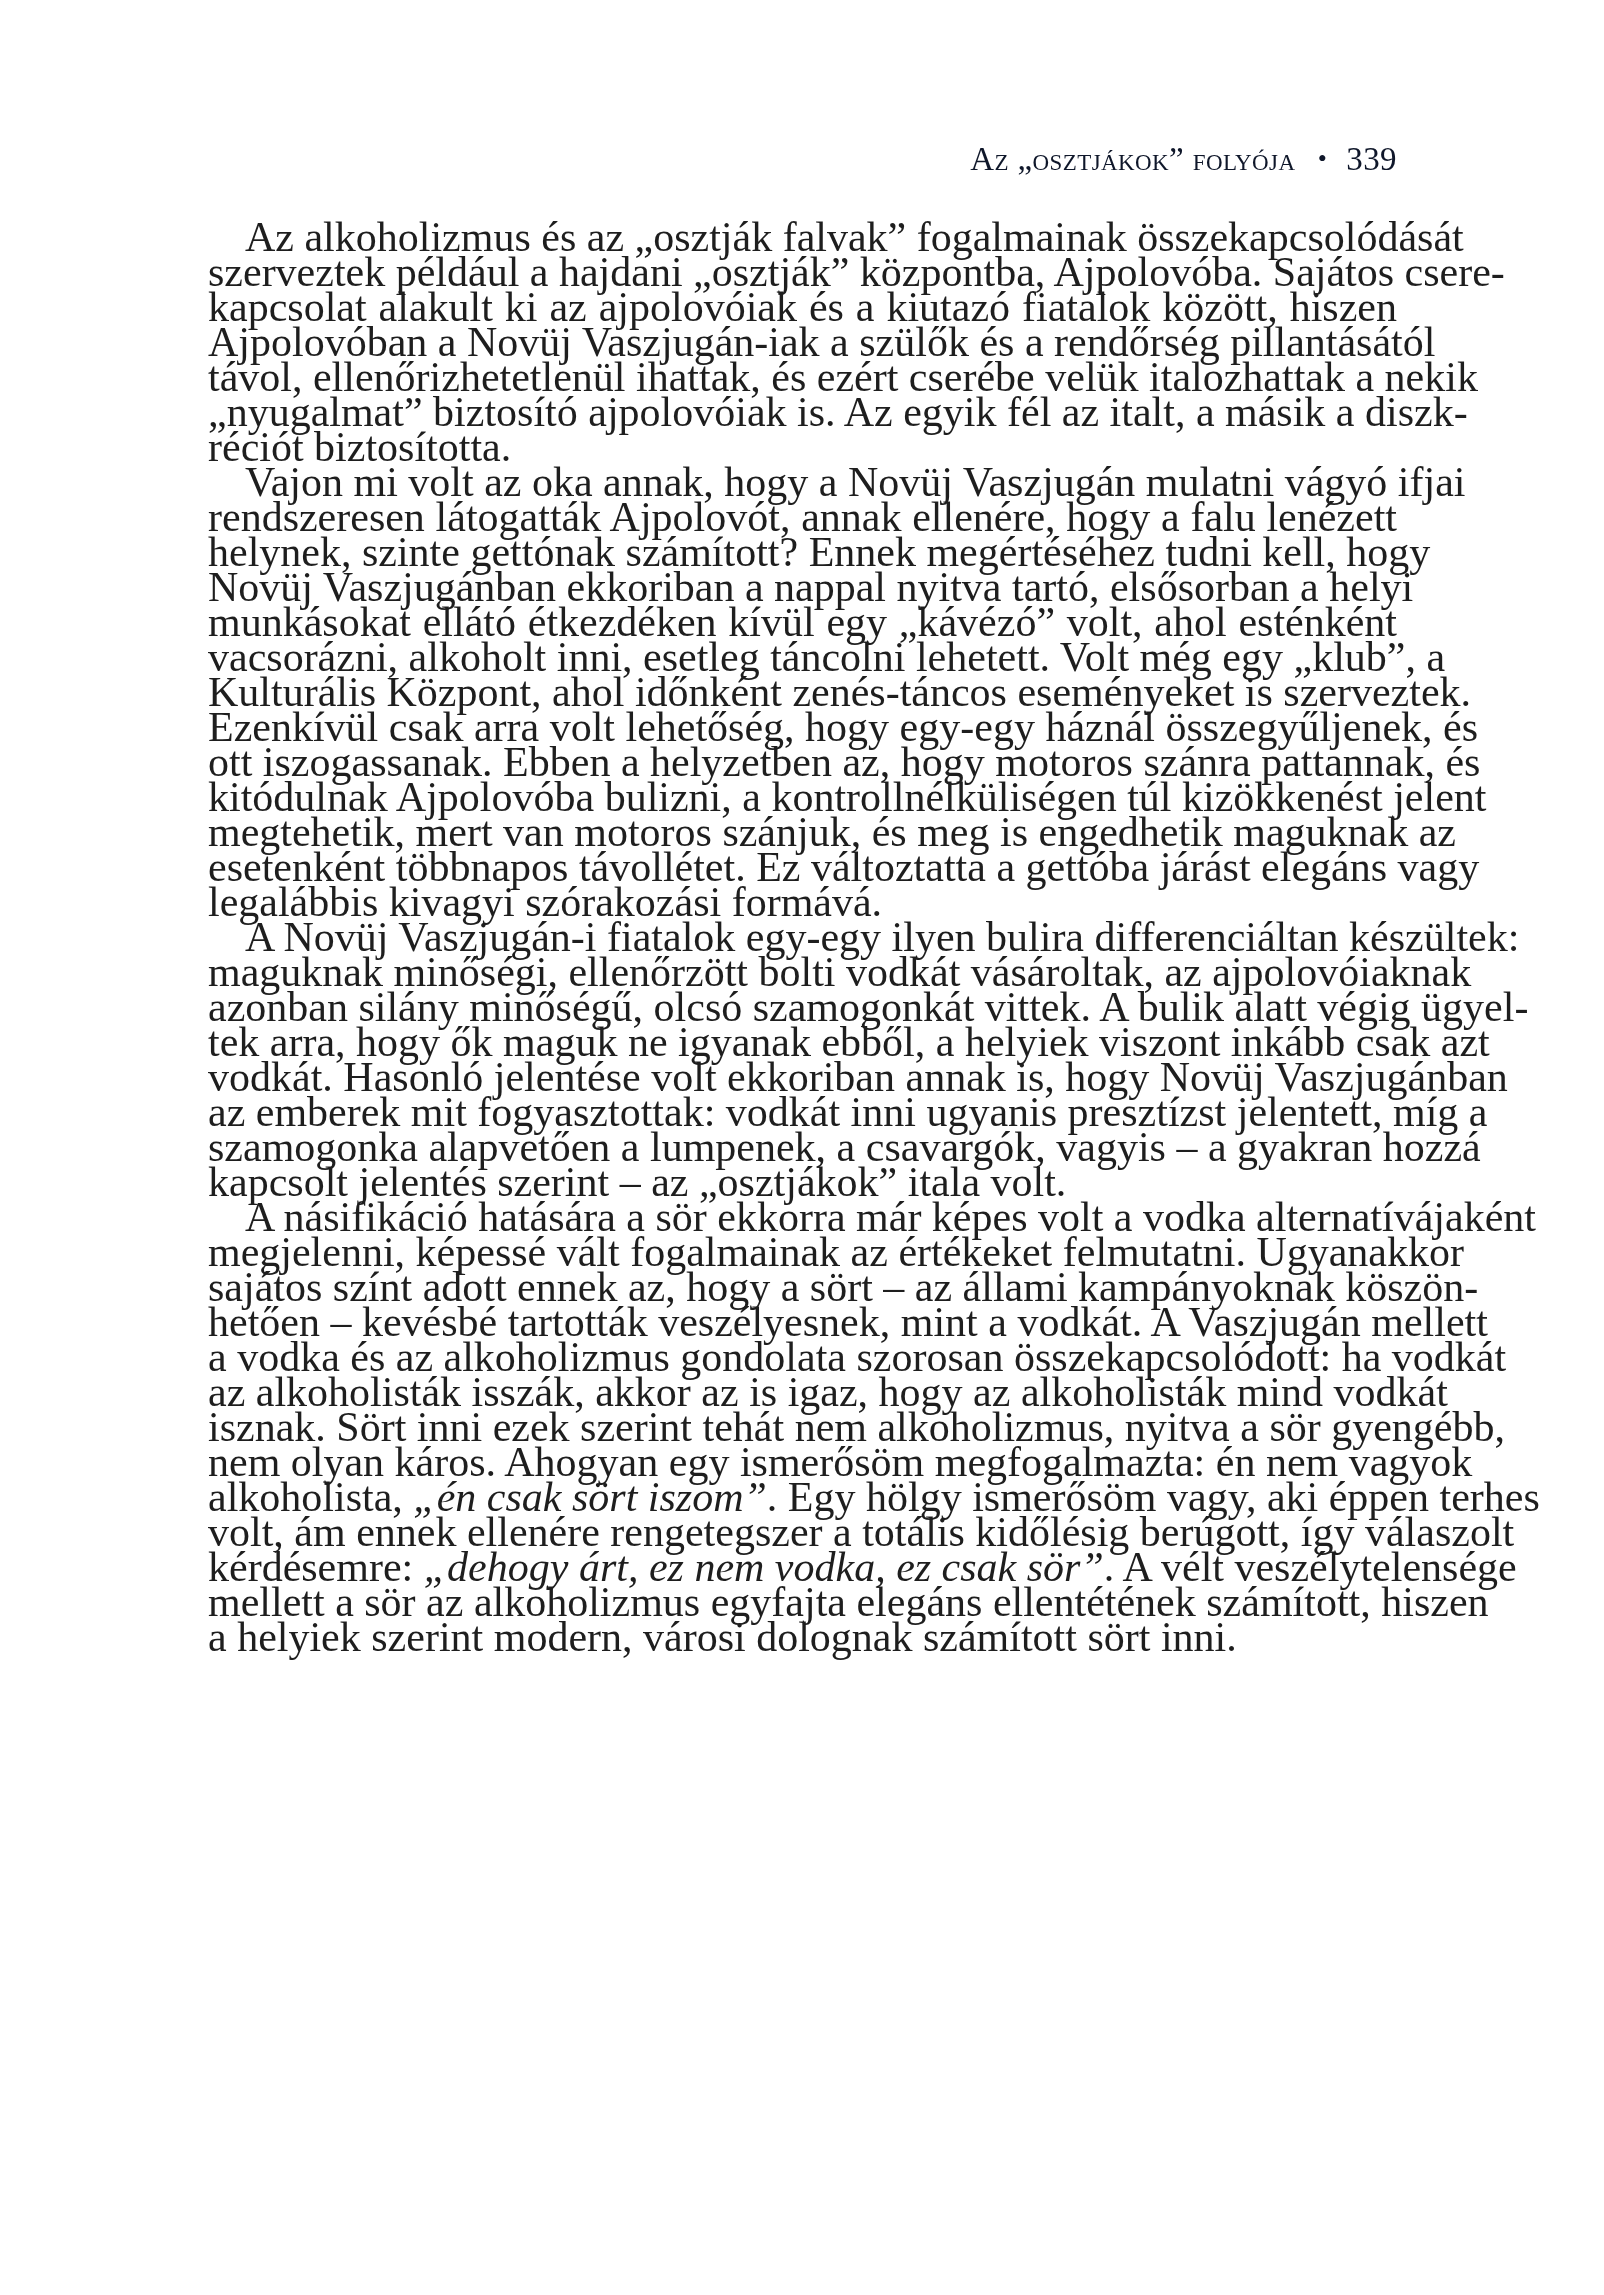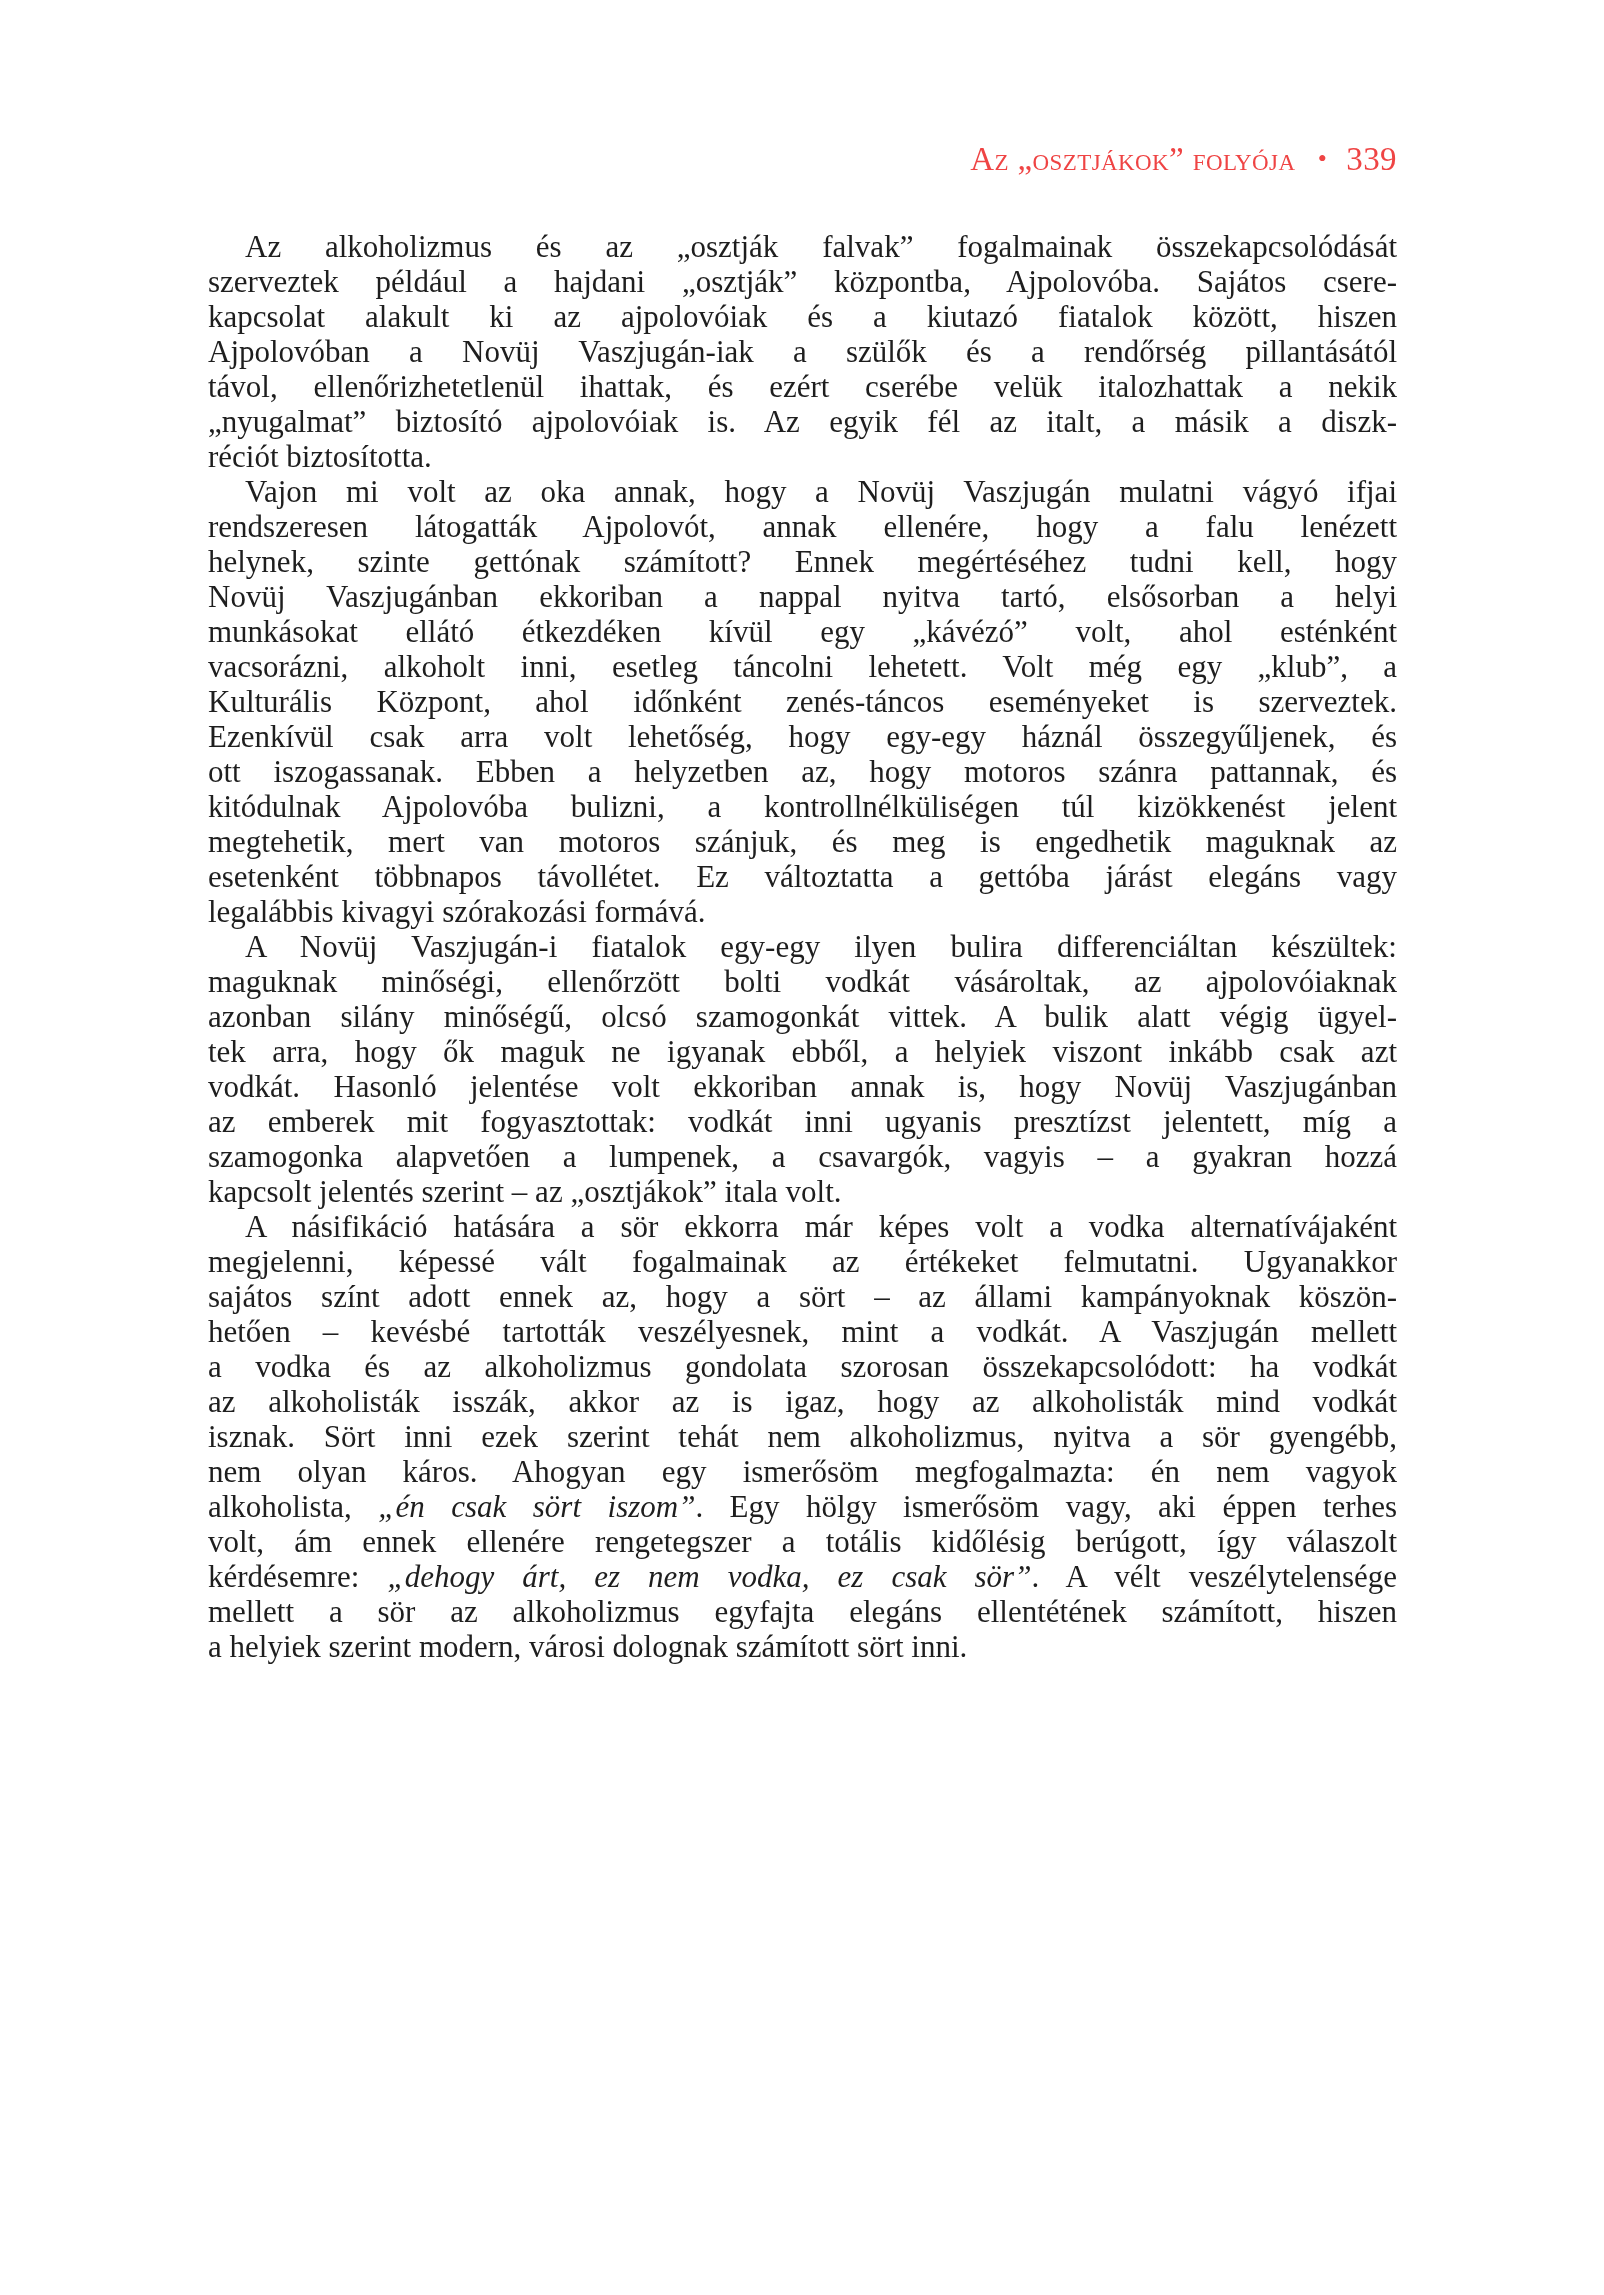--- a/index.html
+++ b/index.html
@@ -16,37 +16,37 @@
       font-family: "Liberation Serif", "DejaVu Serif", serif;
     }
     .running-head {
       position: absolute;
       top: 138px;
       right: 208px;
       font-size: 33px;
       line-height: 41px;
       letter-spacing: 0.4px;
       white-space: nowrap;
-      color: #ef4444;
+      color: #0f172a;
     }
     .running-head .title {
       font-variant: small-caps;
     }
     .running-head .bullet {
       display: inline-block;
       margin: 0 19px 0 22.3px;
       font-size: 26px;
       vertical-align: 2.6px;
     }
     .body-text {
       position: absolute;
-      top: 229px;
+      top: 220px;
       left: 208px;
       width: 1189px;
-      font-size: 31px;
+      font-size: 42px;
       line-height: 35px;
     }
     .line {
       display: block;
       height: 35px;
       white-space: nowrap;
       text-align: justify;
       text-align-last: justify;
     }
     .line.last {

